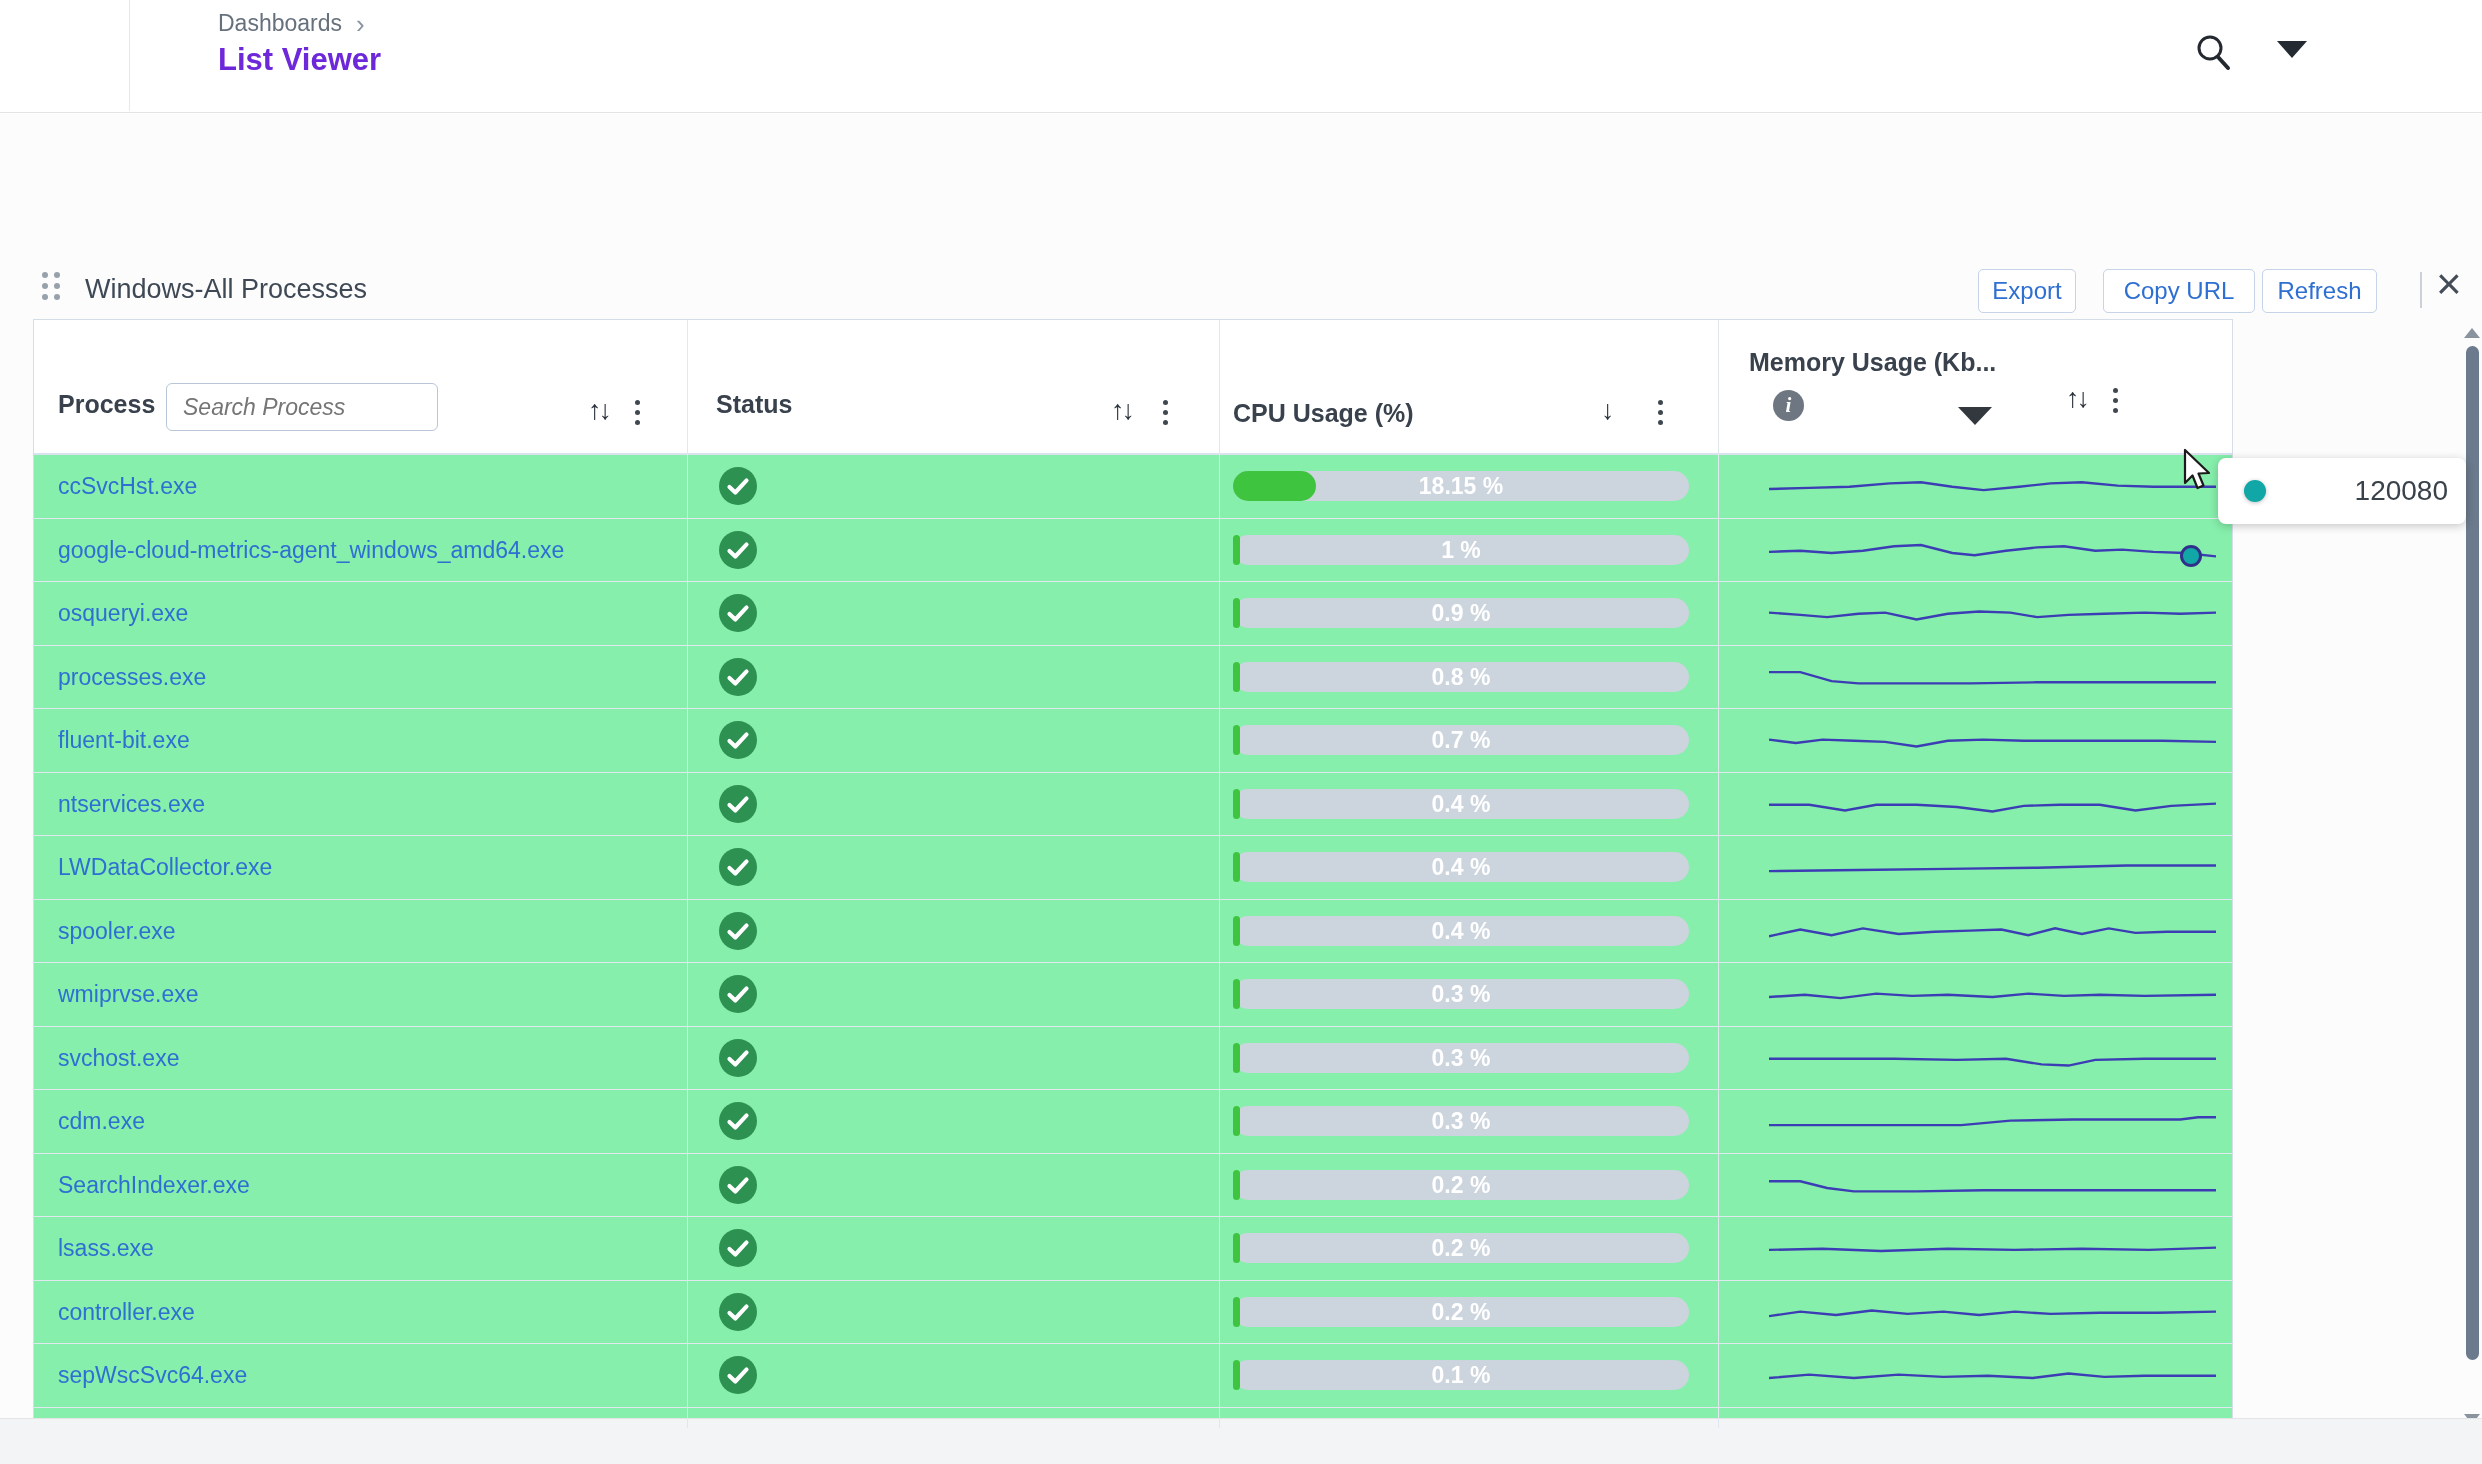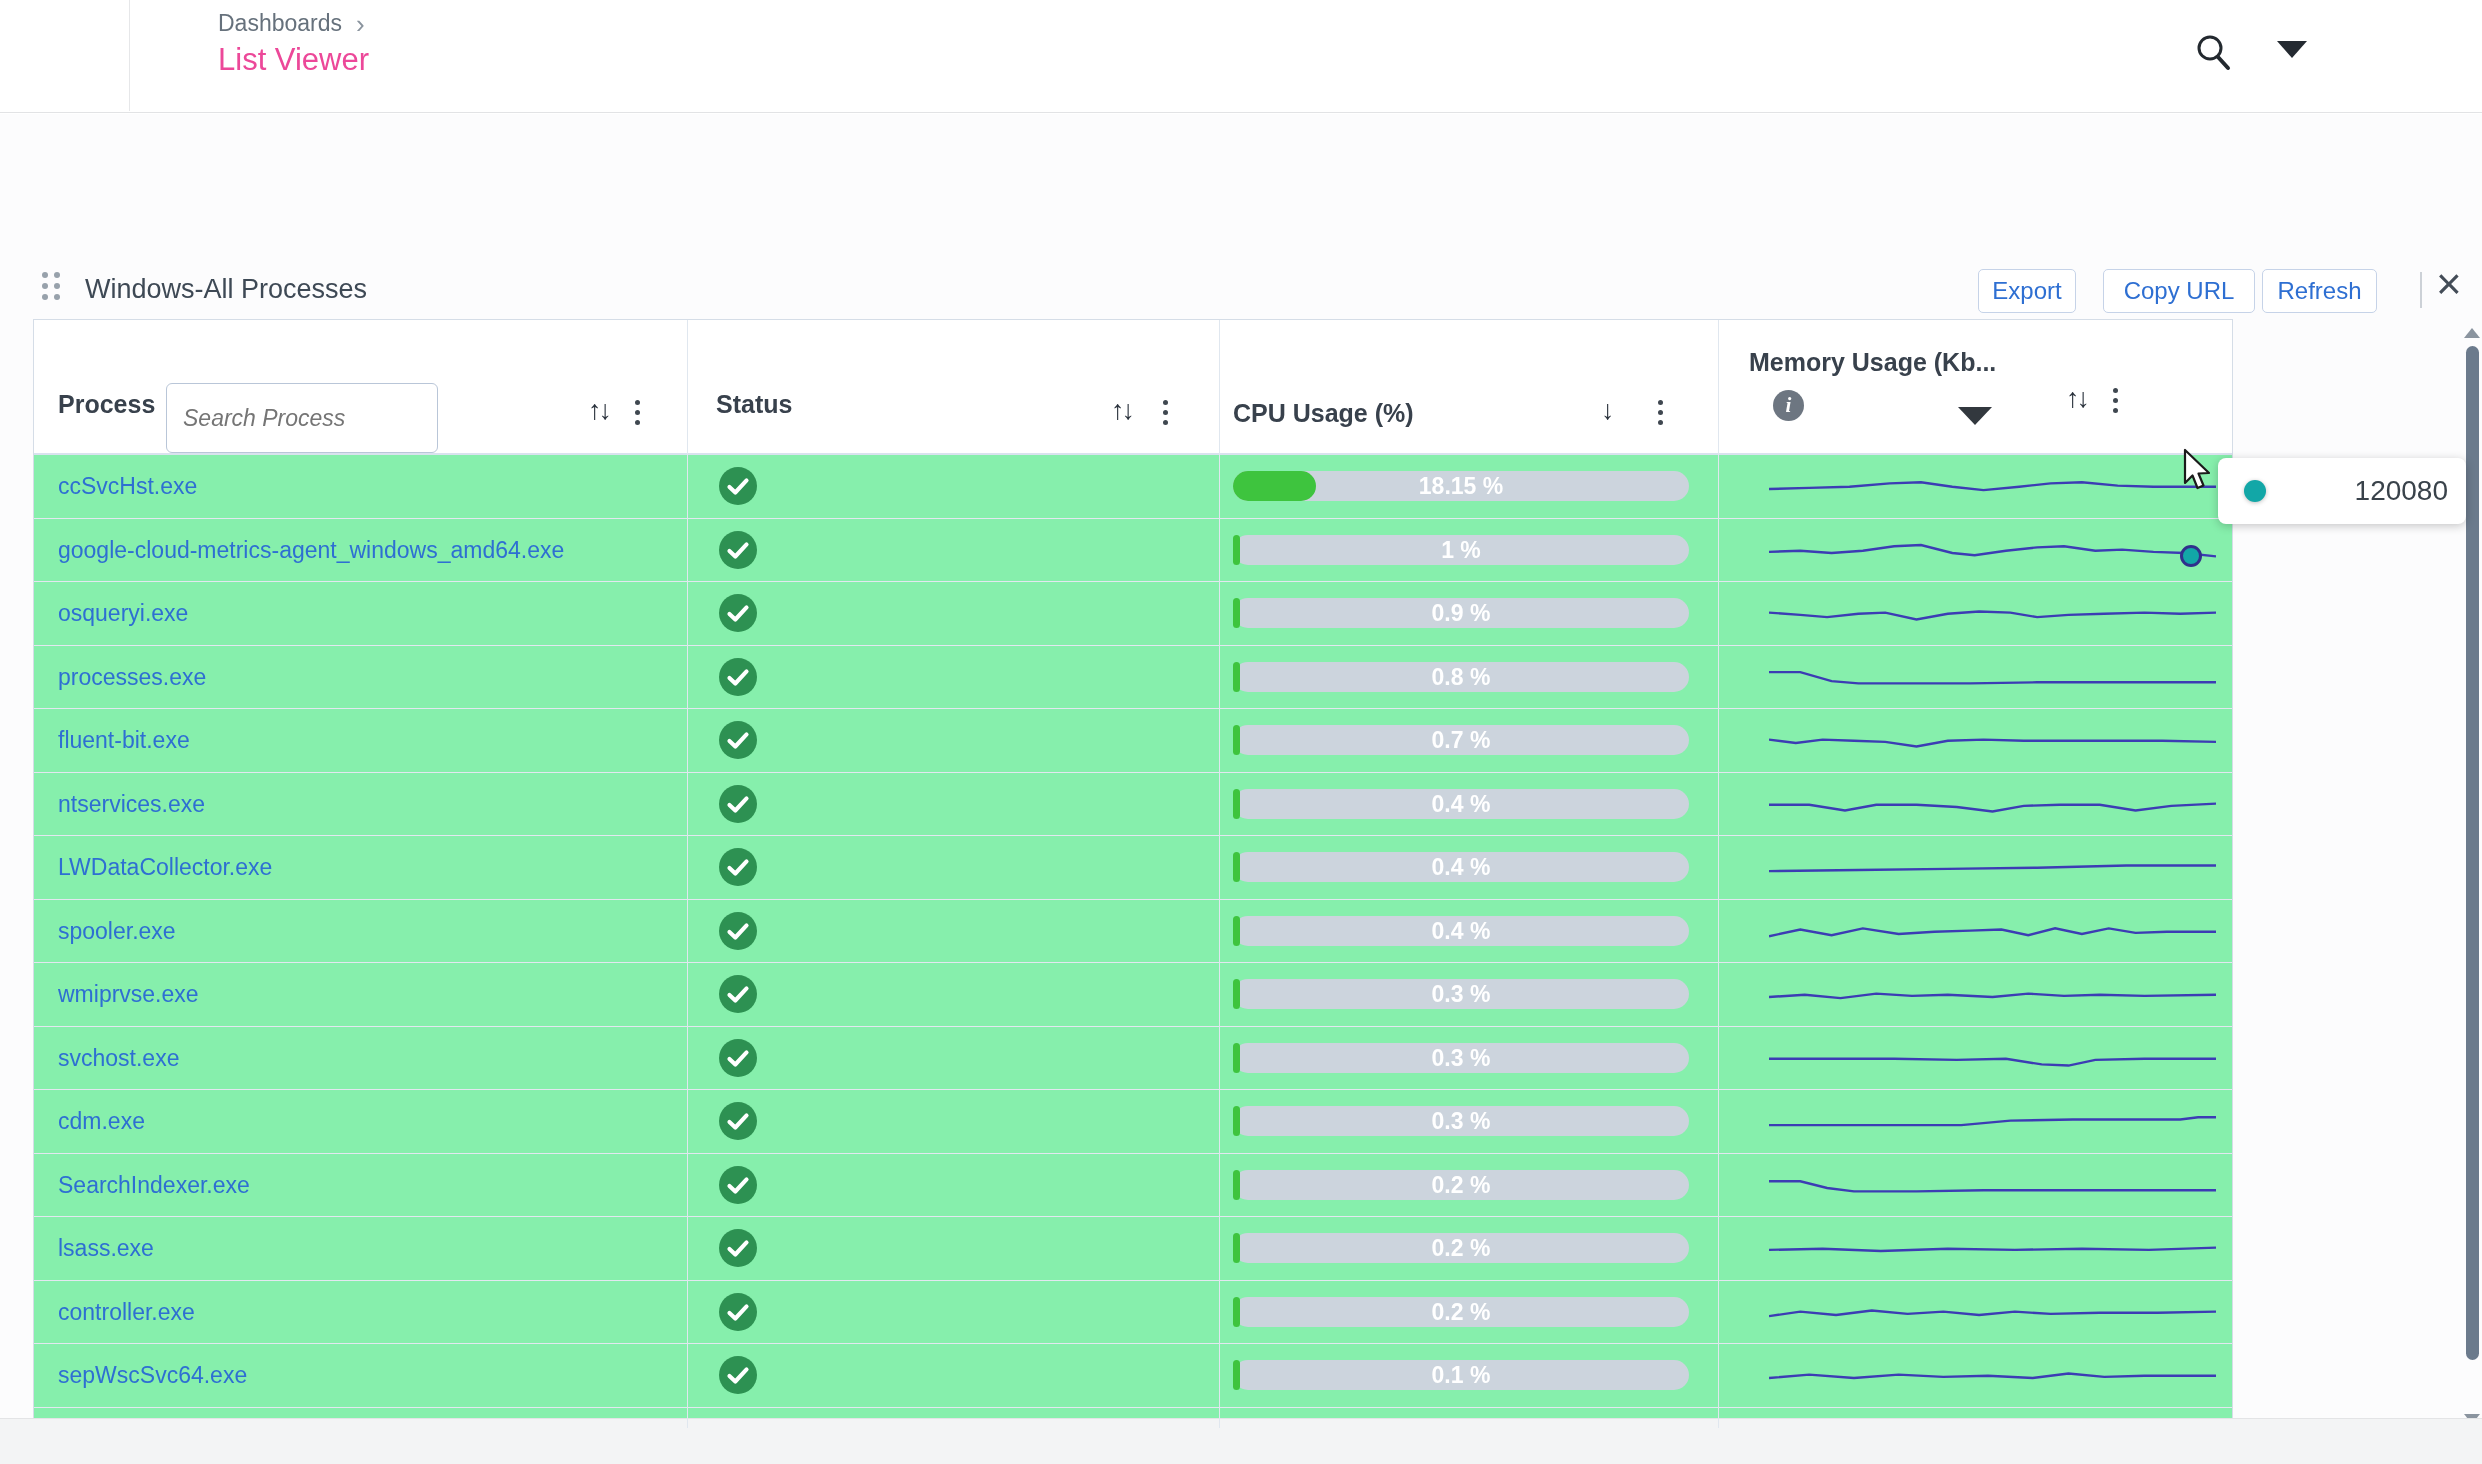--- a/index.html
+++ b/index.html
@@ -5,42 +5,42 @@
   * { margin:0; padding:0; box-sizing:border-box; }
   html,body { width:2482px; height:1464px; overflow:hidden; }
   body { font-family:"Liberation Sans","DejaVu Sans",sans-serif; background:#fff; }
   #app { position:relative; width:2482px; height:1464px; background:#fff; }
 
   
   .app-header { position:absolute; left:0; top:0; width:2482px; height:113px; background:#fff; border-bottom:1px solid #e2e3e5; }
   .hdr-vdiv { position:absolute; left:129px; top:0; width:1px; height:111px; background:#e6e7e9; }
   .breadcrumb { position:absolute; left:218px; top:10px; font-size:23px; color:#66717c; display:flex; align-items:center; gap:14px; cursor:pointer; }
   .crumb-chev { font-size:26px; color:#8a949e; line-height:1; }
-  .page-title { position:absolute; left:218px; top:42px; font-size:31px; font-weight:normal; color:#ec4899; }
+  .page-title { position:absolute; left:218px; top:42px; font-size:31px; font-weight:bold; color:#6d28d9; }
   .search-top { position:absolute; left:2193px; top:32px; width:42px; height:42px; cursor:pointer; }
   .top-caret { position:absolute; left:2277px; top:41px; width:0; height:0; border-left:15px solid transparent; border-right:15px solid transparent; border-top:17px solid #242a31; cursor:pointer; }
 
   
   .widget { position:absolute; left:0; top:114px; width:2482px; height:1304px; background:#fcfcfd; }
   .drag-handle { position:absolute; left:42px; top:158px; display:grid; grid-template-columns:6px 6px; grid-gap:5px 6px; cursor:grab; }
   .drag-handle i { width:6px; height:6px; border-radius:50%; background:#97a1ab; }
   .widget-title { position:absolute; left:85px; top:160px; font-size:27px; color:#3e4955; }
   .btn { position:absolute; top:155px; height:44px; background:#fff; border:1.5px solid #c6d3e8; border-radius:5px; color:var(--accent,#2e6fd2); font-size:24px; text-align:center; line-height:40px; cursor:pointer; font-family:inherit; }
   .btn-export { left:1978px; width:98px; }
   .btn-copyurl { left:2103px; width:152px; }
   .btn-refresh { left:2262px; width:115px; }
   .btn-vdiv { position:absolute; left:2420px; top:158px; width:2px; height:36px; background:#ccd1d7; }
   .close-x { position:absolute; left:2436px; top:148px; font-size:44px; color:#434c57; cursor:pointer; line-height:1; }
 
   
   .table { position:absolute; left:33px; top:205px; width:2200px; height:1110px; background:#fff; border:1px solid #d5dde7; overflow:hidden; }
   .col-div { position:absolute; top:0; width:1px; height:1110px; background:#e0e7ef; z-index:5; }
   .thead { position:absolute; left:0; top:0; width:100%; height:135px; border-bottom:2px solid #d9e2ee; background:#fff; }
   .th-label { position:absolute; font-size:25px; font-weight:bold; color:#38414c; }
-  .search-input { position:absolute; left:132px; top:63px; width:272px; height:70px; border:1.5px solid #b9c6d8; border-radius:6px; font-size:23px; font-style:italic; color:#4a535d; padding:8px 16px; outline:none; background:#fff; font-family:inherit; }
+  .search-input { position:absolute; left:132px; top:63px; width:272px; height:48px; border:1.5px solid #b9c6d8; border-radius:6px; font-size:23px; font-style:italic; color:#4a535d; padding:8px 16px; outline:none; background:#fff; font-family:inherit; }
   .sort-ico { position:absolute; top:74px; font-size:27px; color:#2b333d; letter-spacing:-3px; cursor:pointer; line-height:1.2; }
   .kebab { position:absolute; top:78px; display:flex; flex-direction:column; gap:5px; cursor:pointer; padding:2px; }
   .kebab i { width:5px; height:5px; border-radius:50%; background:#3f4750; }
   .info-ico { position:absolute; left:1739px; top:70px; width:31px; height:31px; border-radius:50%; background:#6d7681; color:#fff; font-size:21px; font-weight:bold; font-style:italic; text-align:center; line-height:31px; font-family:"Liberation Serif",serif; cursor:pointer; }
 
   .tbody { position:absolute; left:0; top:135px; width:100%; }
   .row { position:relative; width:100%; height:63.5px; border-bottom:1px solid #e2e8f0; background:#86efac; }
   .proc-link { position:absolute; left:24px; top:50%; transform:translateY(-50%); font-size:23px; color:var(--accent,#2e6fd2); cursor:pointer; white-space:nowrap; }
   .status-ico { position:absolute; left:685px; top:50%; transform:translateY(-50%); width:38px; height:38px; }
   .cpu-bar { position:absolute; left:1199px; top:50%; transform:translateY(-50%); width:456px; height:30px; background:#ccd4dd; border-radius:15px; }

